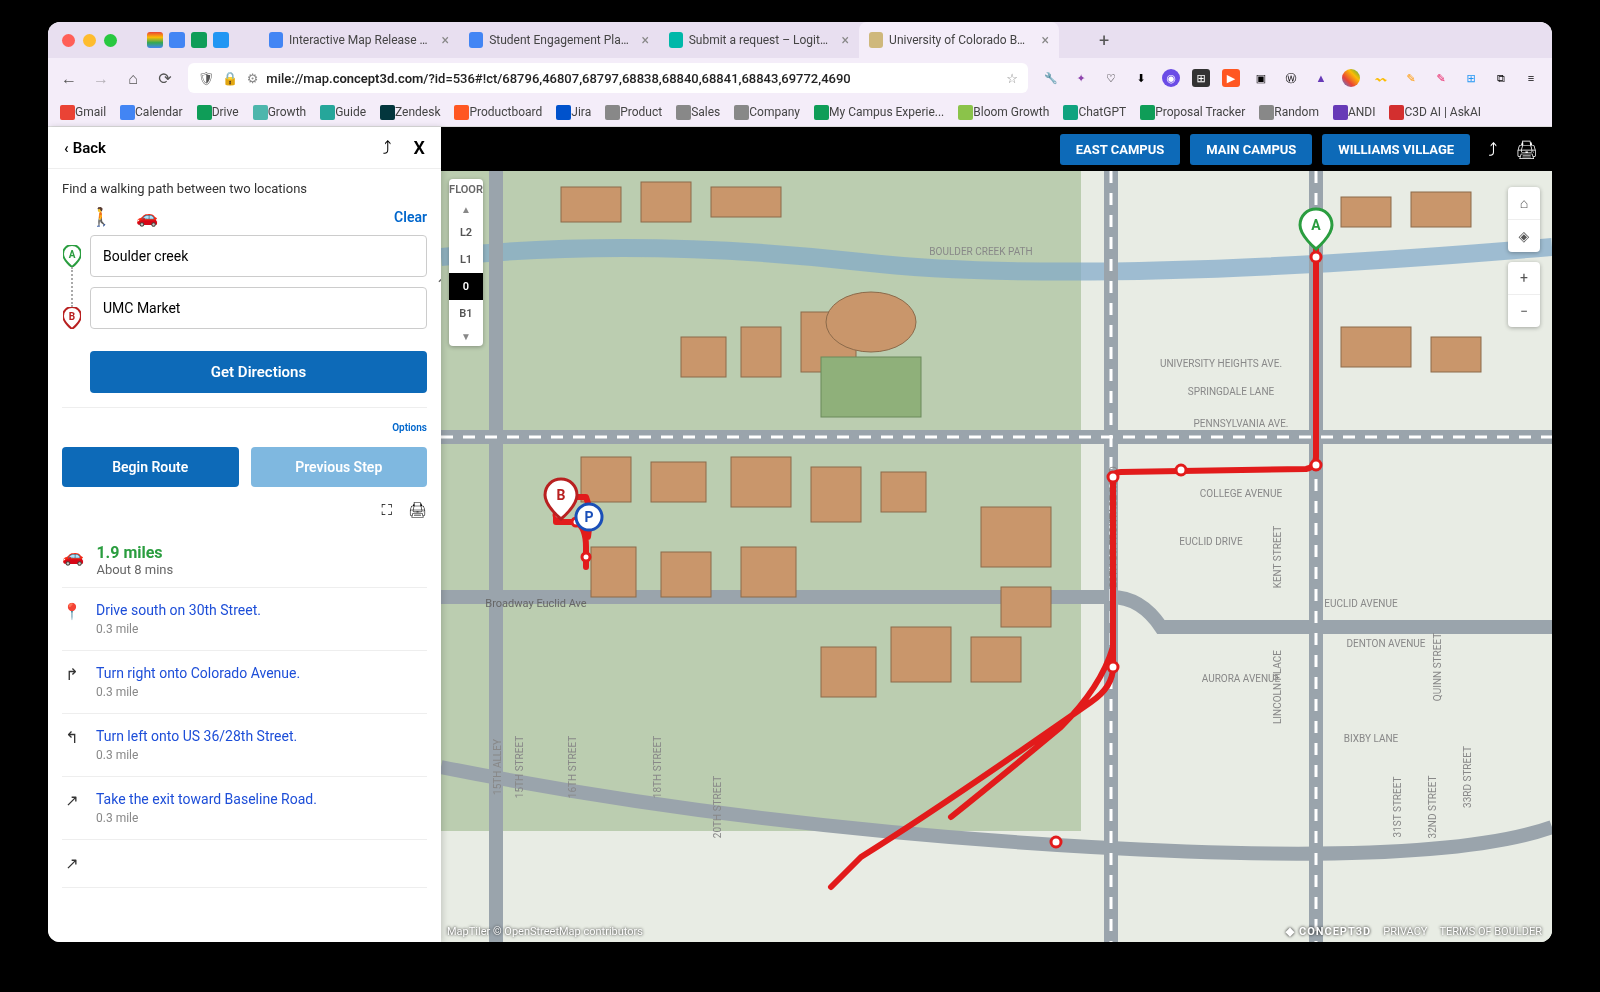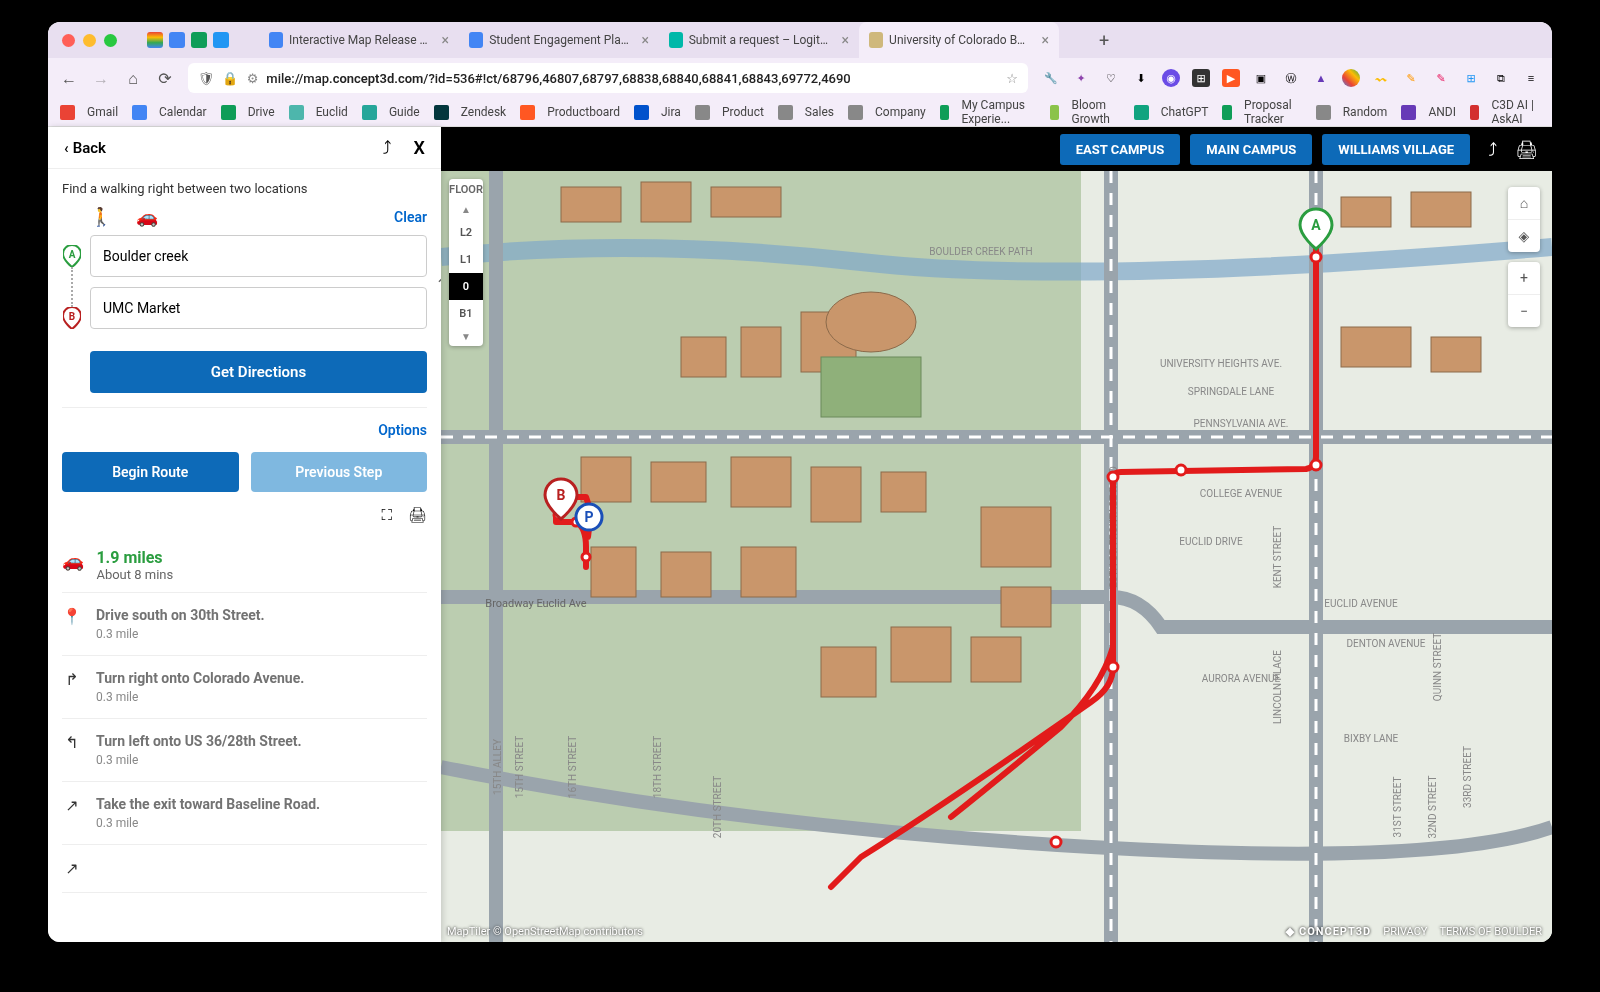--- a/index.html
+++ b/index.html
@@ -16,54 +16,54 @@
 .tab .x{color:#888;font-size:14px;margin-left:4px}
 .newtab{padding:0 10px;font-size:18px;color:#555}
 .urlbar{height:40px;background:#f4edf9;display:flex;align-items:center;padding:0 12px;gap:14px}
 .nav-ico{width:18px;height:18px;color:#555;display:flex;align-items:center;justify-content:center;cursor:pointer}
 .url-field{flex:1;background:#fff;border-radius:6px;height:30px;display:flex;align-items:center;padding:0 10px;gap:8px;font-size:13px;color:#555}
 .url-field .lock{color:#777}
 .url-text span{color:#222;font-weight:500}
 .ext-icons{display:flex;gap:12px;align-items:center}
 .ext-ico{width:18px;height:18px;border-radius:3px;display:flex;align-items:center;justify-content:center;font-size:11px}
 .bookmarks{height:29px;background:#f4edf9;display:flex;align-items:center;padding:0 12px;gap:14px;font-size:12px;color:#444;border-bottom:1px solid #ddd}
-.bm{display:flex;align-items:center;gap:12px;cursor:pointer}
+.bm{display:flex;align-items:center;gap:0;cursor:pointer}
 .bm-ico{width:15px;height:15px;border-radius:2px}
 .content{position:relative;height:815px;display:flex}
 .sidebar{width:393px;background:#fff;display:flex;flex-direction:column;box-shadow:2px 0 6px rgba(0,0,0,.15);z-index:10}
 .sb-head{height:42px;display:flex;align-items:center;justify-content:space-between;padding:0 16px;border-bottom:1px solid #eee}
 .back{display:flex;align-items:center;gap:4px;font-weight:600;font-size:15px;cursor:pointer}
 .sb-head-r{display:flex;gap:22px;font-size:18px;align-items:center}
 .sb-body{padding:12px 14px;overflow-y:auto;flex:1;position:relative}
 .prompt{font-size:13px;color:#333;margin-bottom:10px}
 .mode-row{display:flex;align-items:center;justify-content:space-between;margin-bottom:8px}
 .modes{display:flex;gap:24px;padding-left:28px}
 .mode{color:#bbb;font-size:18px}
 .mode.active{color:#000}
 .clear{color:#0066cc;font-weight:600;font-size:14px;cursor:pointer}
 .inputs{position:relative;padding-left:28px;margin-bottom:12px}
 .marker-col{position:absolute;left:0;top:10px;bottom:10px;width:20px;display:flex;flex-direction:column;align-items:center;justify-content:space-between}
 .mk{width:18px;height:22px;display:block}
 .dots{flex:1;border-left:2px dotted #aaa;width:0}
 .inp{width:100%;height:42px;border:1px solid #ccc;border-radius:4px;padding:0 12px;font-size:14px;margin-bottom:10px}
 .swap{position:absolute;right:-24px;top:40px;color:#666;cursor:pointer}
 .getdir{width:calc(100% - 28px);margin-left:28px;height:42px;background:#0d6ab8;color:#fff;border:none;border-radius:4px;font-size:15px;font-weight:600;cursor:pointer}
-.options{text-align:right;color:#0066cc;font-weight:600;font-size:14px;padding:14px 0;border-top:1px solid #eee;margin-top:14px;cursor:pointer}
+.options{text-align:right;color:#0066cc;font-weight:600;font-size:10px;padding:14px 0;border-top:1px solid #eee;margin-top:14px;cursor:pointer}
 .route-btns{display:flex;gap:12px;margin-bottom:14px}
 .rb{flex:1;height:40px;border:none;border-radius:4px;color:#fff;font-weight:600;font-size:14px;cursor:pointer}
 .rb.prev{background:#7fb8e0}
 .rb.begin{background:#0d6ab8}
 .tools{display:flex;justify-content:flex-end;gap:16px;font-size:15px;margin-bottom:14px}
 .summary{display:flex;gap:12px;align-items:flex-start;padding:10px 0;border-bottom:1px solid #eee}
 .sum-ico{color:#2a9d3f;font-size:18px;margin-top:2px}
 .dist{color:#2a9d3f;font-weight:700;font-size:16px}
 .dur{color:#666;font-size:13px}
 .step{display:flex;gap:14px;padding:14px 0;border-bottom:1px solid #eee}
 .step-ico{width:20px;font-size:16px;color:#333;text-align:center}
-.step-txt{font-size:14px;color:#737373;font-weight:700}
+.step-txt{font-size:14px;color:#1d4ed8;font-weight:400}
 .step-d{font-size:12px;color:#888;margin-top:4px}
 .map{flex:1;position:relative;background:#dce5d8;overflow:hidden}
 .topbar{position:absolute;top:0;left:0;right:0;height:44px;background:#000;display:flex;align-items:center;justify-content:flex-end;padding:0 14px;gap:10px;z-index:5}
 .campus-btn{background:#0d6ab8;color:#fff;border:none;padding:8px 16px;border-radius:3px;font-weight:700;font-size:13px;cursor:pointer}
 .tb-ico{color:#fff;font-size:18px;cursor:pointer;margin-left:8px}
 .floors{position:absolute;left:8px;top:52px;width:34px;background:#fff;border-radius:4px;box-shadow:0 1px 4px rgba(0,0,0,.3);z-index:4;text-align:center;font-size:11px}
 .fl-lbl{padding:4px 0;color:#666;font-weight:600}
 .fl-btn{padding:7px 0;cursor:pointer;font-weight:600;color:#555}
 .fl-btn.active{background:#000;color:#fff}
 .fl-arrow{padding:4px 0;font-size:10px;color:#888;cursor:pointer}
@@ -169,21 +169,21 @@
       <div class="bm">
         <span class="bm-ico" style="background:#4285f4"></span>
         <span>Calendar</span>
       </div>
       <div class="bm">
         <span class="bm-ico" style="background:#0f9d58"></span>
         <span>Drive</span>
       </div>
       <div class="bm">
         <span class="bm-ico" style="background:#4db6ac"></span>
-        <span>Euclid</span>
+        <span>Growth</span>
       </div>
       <div class="bm">
         <span class="bm-ico" style="background:#26a69a"></span>
         <span>Guide</span>
       </div>
       <div class="bm">
         <span class="bm-ico" style="background:#03363d"></span>
         <span>Zendesk</span>
       </div>
       <div class="bm">
@@ -242,21 +242,21 @@
         <div class="back">
           <span>‹</span>
           <span>Back</span>
         </div>
         <div class="sb-head-r">
           <span>⤴</span>
           <span style="font-weight:600">X</span>
         </div>
       </div>
       <div class="sb-body">
-        <div class="prompt">Find a walking right between two locations</div>
+        <div class="prompt">Find a walking path between two locations</div>
         <div class="mode-row">
           <div class="modes">
             <span class="mode">🚶</span>
             <span class="mode active">🚗</span>
           </div>
           <span class="clear">Clear</span>
         </div>
         <div class="inputs">
           <div class="marker-col">
             <svg class="mk" viewBox="0 0 18 22">

